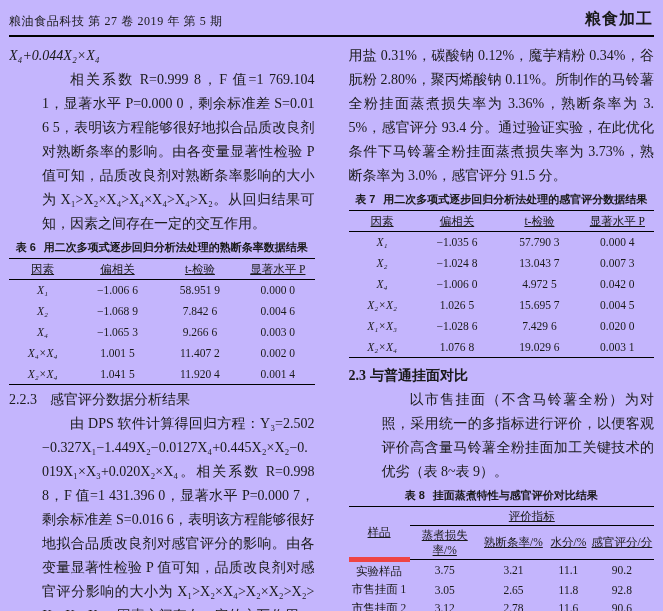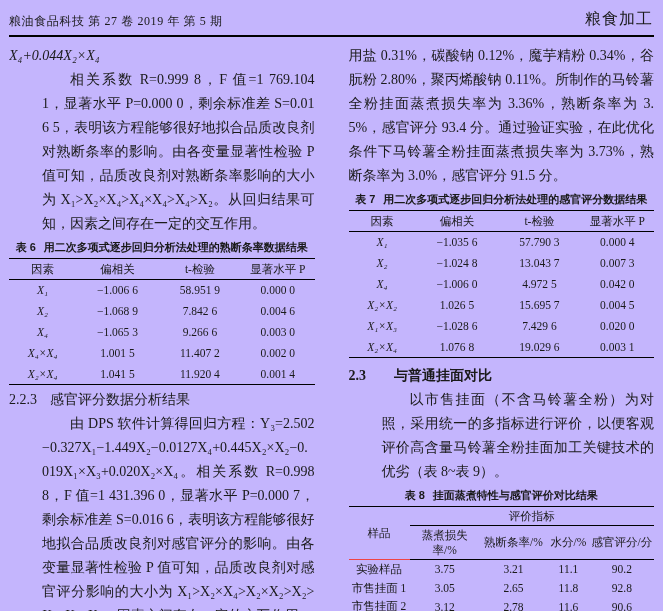--- a/index.html
+++ b/index.html
@@ -7,53 +7,53 @@
   body {
     width: 663px; height: 611px; overflow: hidden;
     font-family: "Liberation Serif", "DejaVu Serif", serif;
     color: #1a1a1a;
   }
   .page { width: 663px; height: 611px; padding: 7px 9px 0 9px; position: relative; background:#c4b5fd; }
 
   
   .hdr { display: flex; justify-content: space-between; align-items: flex-end; padding: 2px 1px 5px 0; }
   .hdr-left { font-size: 12px; letter-spacing: 0.6px; }
-  .hdr-right { font-size: 16px; font-weight: normal; letter-spacing: 1px;
+  .hdr-right { font-size: 16px; font-weight: bold; letter-spacing: 1px;
                font-family: "Liberation Sans", "DejaVu Sans", sans-serif; margin-left: 14px; }
   .hdr-rule { border-top: 2px solid #000; margin-bottom: 7px; }
 
   
   .cols { display: flex; gap: 34px; }
   .col { width: 313px; overflow: hidden; }
 
   .para { font-size: 14px; line-height: 24px; text-align: justify; word-break: break-all; }
   .indent { text-indent: 2em; margin-left: 33px; }
   .eq { font-style: italic; }
 
   .h3 { font-size: 14px; line-height: 24px; margin-top: 3px; }
   .h3 .hnum { margin-right: 13px; }
   .h2 { font-size: 14px; line-height: 24px; margin-top: 5px; font-weight: bold;
         font-family: "Liberation Sans", "DejaVu Sans", sans-serif; }
-  .h2 .hnum { margin-right: 28px; font-family: "Liberation Serif", serif; }
+  .h2 .hnum { margin-right: 4px; font-family: "Liberation Serif", serif; }
 
   
   .tbl-block { margin-top: 4px; }
   .tbl-title { font-size: 11px; font-weight: bold; text-align: center; margin: 4px 0 3px;
                font-family: "Liberation Sans", "DejaVu Sans", sans-serif; }
   .tbl-title .tbl-label { margin-right: 8px; }
   table { width: 100%; border-collapse: collapse; font-size: 11.5px;
           border-top: 1.8px solid #000; border-bottom: 1.8px solid #000; }
   th, td { text-align: center; font-weight: normal; padding: 2px 0; height: 21px; vertical-align: middle; }
-  thead th { border-bottom: 1px solid #000; }
+  thead th { border-bottom: 1px solid #000; text-decoration: underline; }
   .vartbl tbody td:first-child { font-style: italic; }
 
   
   .cmptbl th, .cmptbl td { height: 19px; padding: 1.5px 0; }
   .cmptbl thead th { border-bottom: none; }
-  .cmptbl thead .sample-h { border-bottom: 1px solid #ef4444; }
+  .cmptbl thead .sample-h { border-bottom: 5px solid #ef4444; }
   .cmptbl thead .group-h { border-bottom: 1px solid #000; }
   .cmptbl thead tr.subhdr th { border-bottom: 1px solid #000; }
   .tbl-note { font-size: 11px; line-height: 15px; margin-top: 4px; text-align: left; word-break: break-all; }
 
   .c-factor { width: 22%; } .c-pcorr { width: 27%; } .c-ttest { width: 27%; } .c-sig { width: 24%; }
   .c8-sample { width: 20%; } .c8-loss { width: 23%; } .c8-break { width: 22%; } .c8-water { width: 14%; } .c8-sensory { width: 21%; }
 </style>
 </head>
 <body>
 

